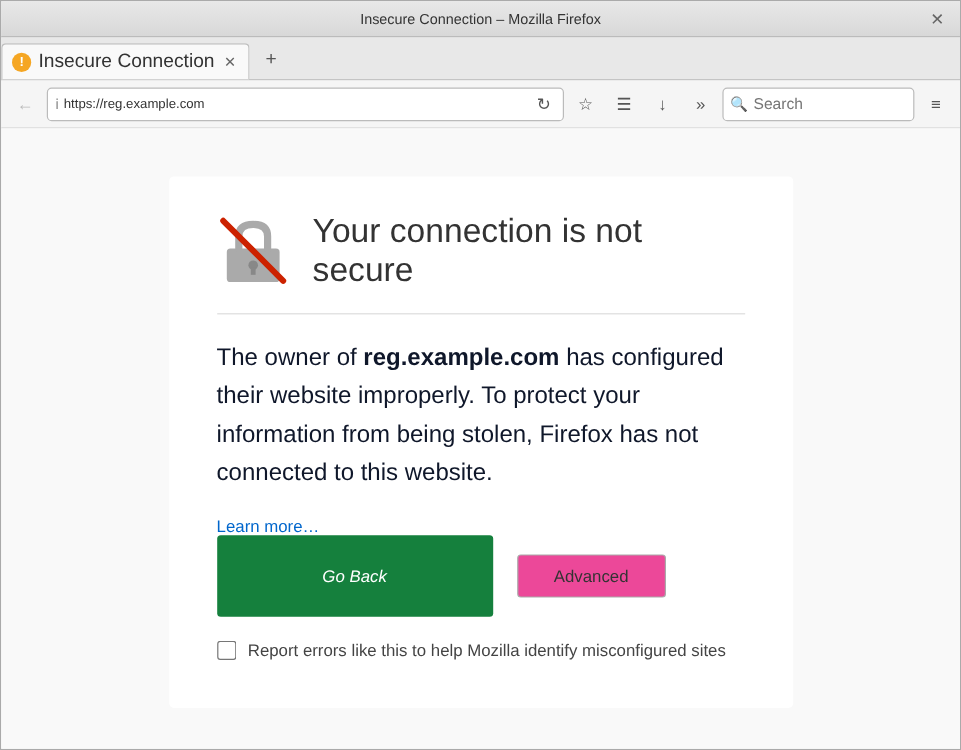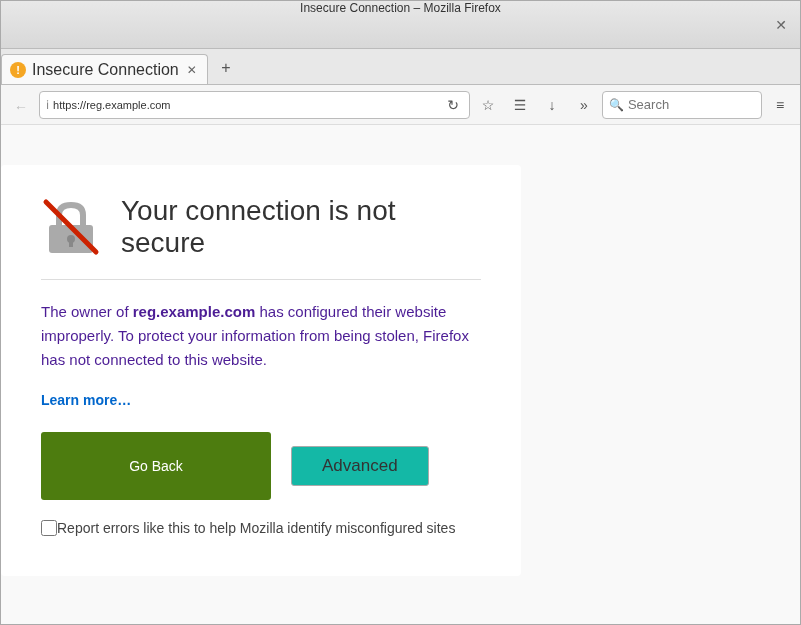--- a/index.html
+++ b/index.html
@@ -18,23 +18,23 @@
       height: 625px;
       background: #f9f9f9;
       border: 1px solid #aaa;
       display: flex;
       flex-direction: column;
     }
 
     
     .titlebar {
       background: linear-gradient(to bottom, #e8e8e8, #d8d8d8);
-      height: 48px;
-      display: flex;
-      align-items: flex-start;
+      height: 30px;
+      display: flex;
+      align-items: center;
       justify-content: center;
       border-bottom: 1px solid #bbb;
       position: relative;
       flex-shrink: 0;
     }
 
     .titlebar-text {
       font-size: 12px;
       color: #333;
     }
@@ -212,21 +212,21 @@
       color: #8b5cf6;
       background: transparent;
       width: 100%;
     }
 
     
     .page-content {
       flex: 1;
       background: #f9f9f9;
       display: flex;
-      justify-content: flex-start;
+      justify-content: center;
       align-items: flex-start;
       padding-top: 40px;
     }
 
     .error-container {
       width: 520px;
       background: white;
       border-radius: 4px;
       padding: 30px 40px 40px 40px;
     }
@@ -250,71 +250,71 @@
       font-weight: 300;
     }
 
     .divider {
       border: none;
       border-top: 1px solid #ddd;
       margin: 0 0 20px 0;
     }
 
     .error-description {
-      font-size: 15px;
-      color: #4c1d95;
+      font-size: 20px;
+      color: #0f172a;
       line-height: 1.6;
       margin-bottom: 20px;
     }
 
     .error-description strong {
       font-weight: bold;
     }
 
     .learn-more-link {
       color: #0066cc;
       text-decoration: none;
       font-size: 14px;
       display: block;
-      margin-bottom: 24px;
-      font-weight: bold;
     }
 
     .button-row {
       display: flex;
       align-items: center;
       gap: 20px;
       margin-bottom: 20px;
     }
 
     .btn-go-back {
-      background: #4d7c0f;
+      background: #15803d;
       color: white;
       border: none;
       border-radius: 3px;
       padding: 26px 0;
       width: 230px;
       font-size: 14px;
       cursor: pointer;
       text-align: center;
+      font-style: italic;
     }
 
     .btn-advanced {
-      background: #14b8a6;
+      background: #ec4899;
       color: #333;
       border: 1px solid #aaa;
       border-radius: 3px;
       padding: 9px 30px;
-      font-size: 17px;
+      font-size: 14px;
       cursor: pointer;
     }
 
     .checkbox-row {
       display: flex;
       align-items: center;
+      gap: 10px;
     }
 
     .checkbox-row input[type="checkbox"] {
       width: 16px;
       height: 16px;
       cursor: pointer;
     }
 
     .checkbox-label {
       font-size: 14px;

